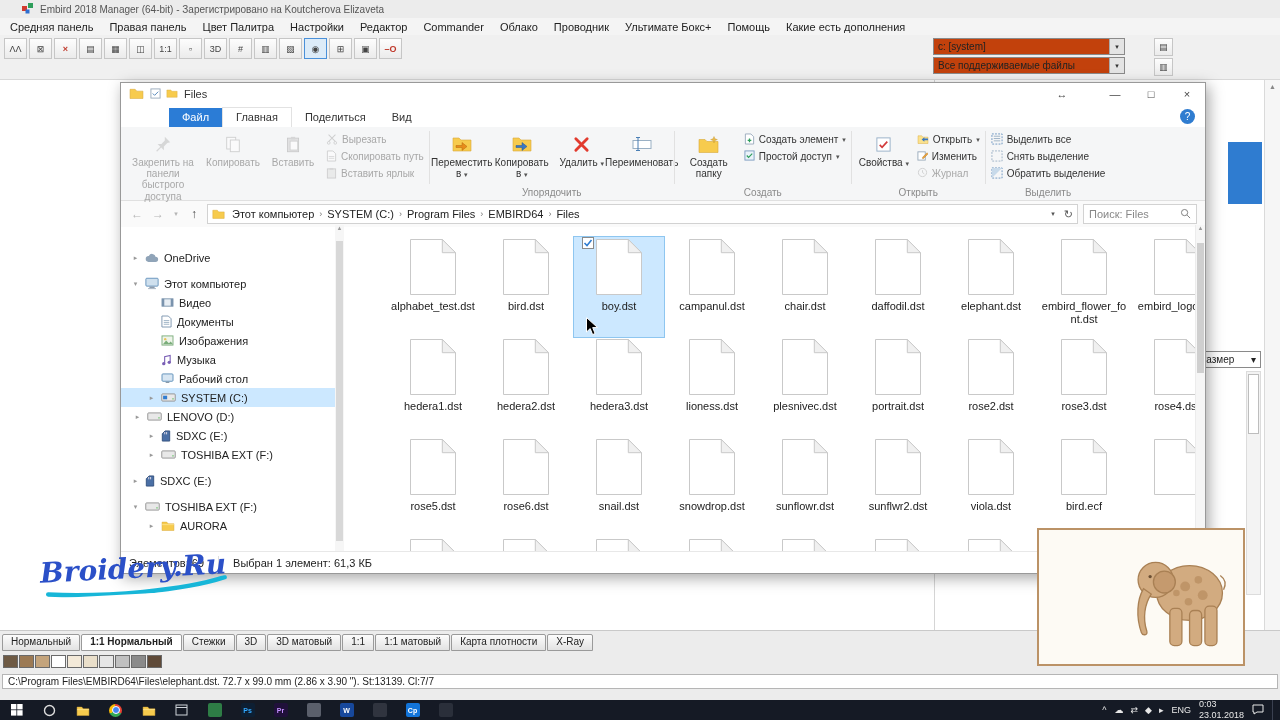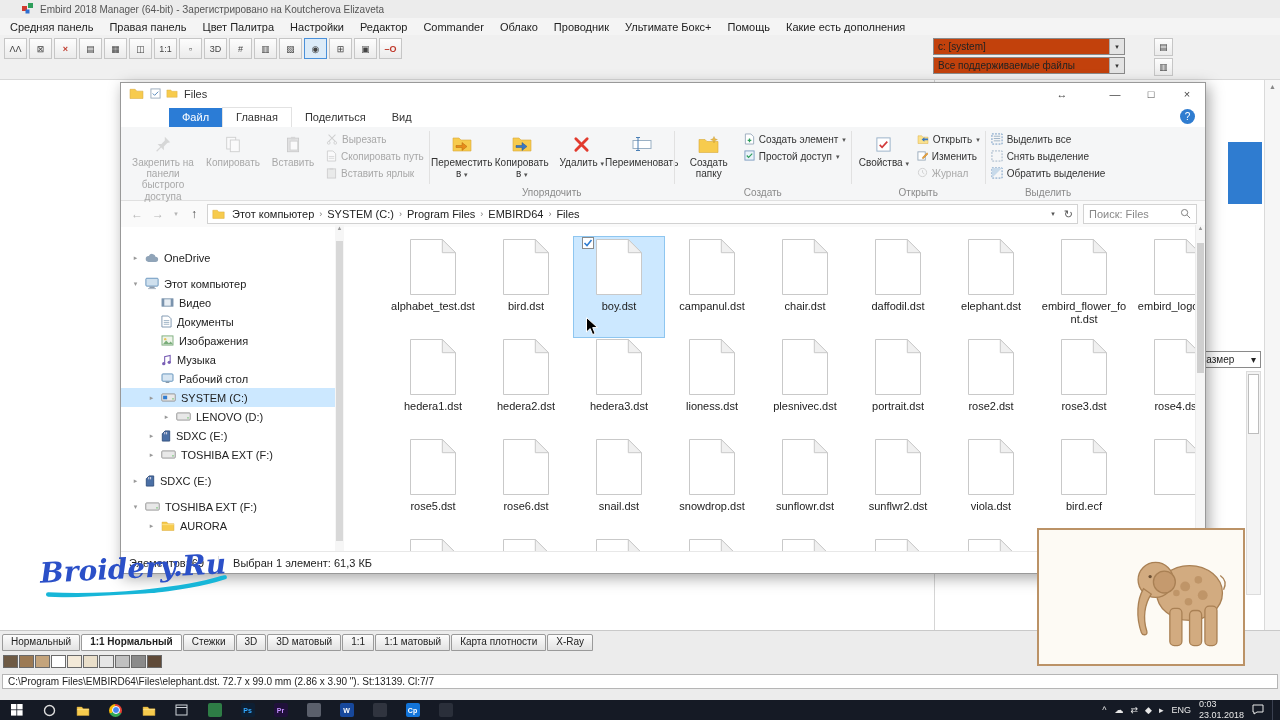--- a/index.html
+++ b/index.html
@@ -557,21 +557,21 @@
               <span class="exp">▸</span>
               <span style="display: flex;">
                 <svg width="15" height="9" viewBox="0 0 16 10">
                   <rect x=".5" y="1" width="15" height="8" rx="1" fill="#e8e8e8" stroke="#909090"></rect>
                   <rect x="2" y="3" width="4.5" height="4" fill="#2f7cd0"></rect>
                   <circle cx="13" cy="6.5" r="1" fill="#88cc88"></circle>
                 </svg>
               </span>
               <span>SYSTEM (C:)</span>
             </div>
-            <div class="side-item" style="padding-left: 41px;">
+            <div class="side-item" style="padding-left: 12px;">
               <span class="exp">▸</span>
               <span style="display: flex;">
                 <svg width="15" height="9" viewBox="0 0 16 10">
                   <rect x=".5" y="1" width="15" height="8" rx="1" fill="#e8e8e8" stroke="#909090"></rect>
                   <circle cx="13" cy="6.5" r="1" fill="#88cc88"></circle>
                 </svg>
               </span>
               <span>LENOVO (D:)</span>
             </div>
             <div class="side-item" style="padding-left: 26px;">

